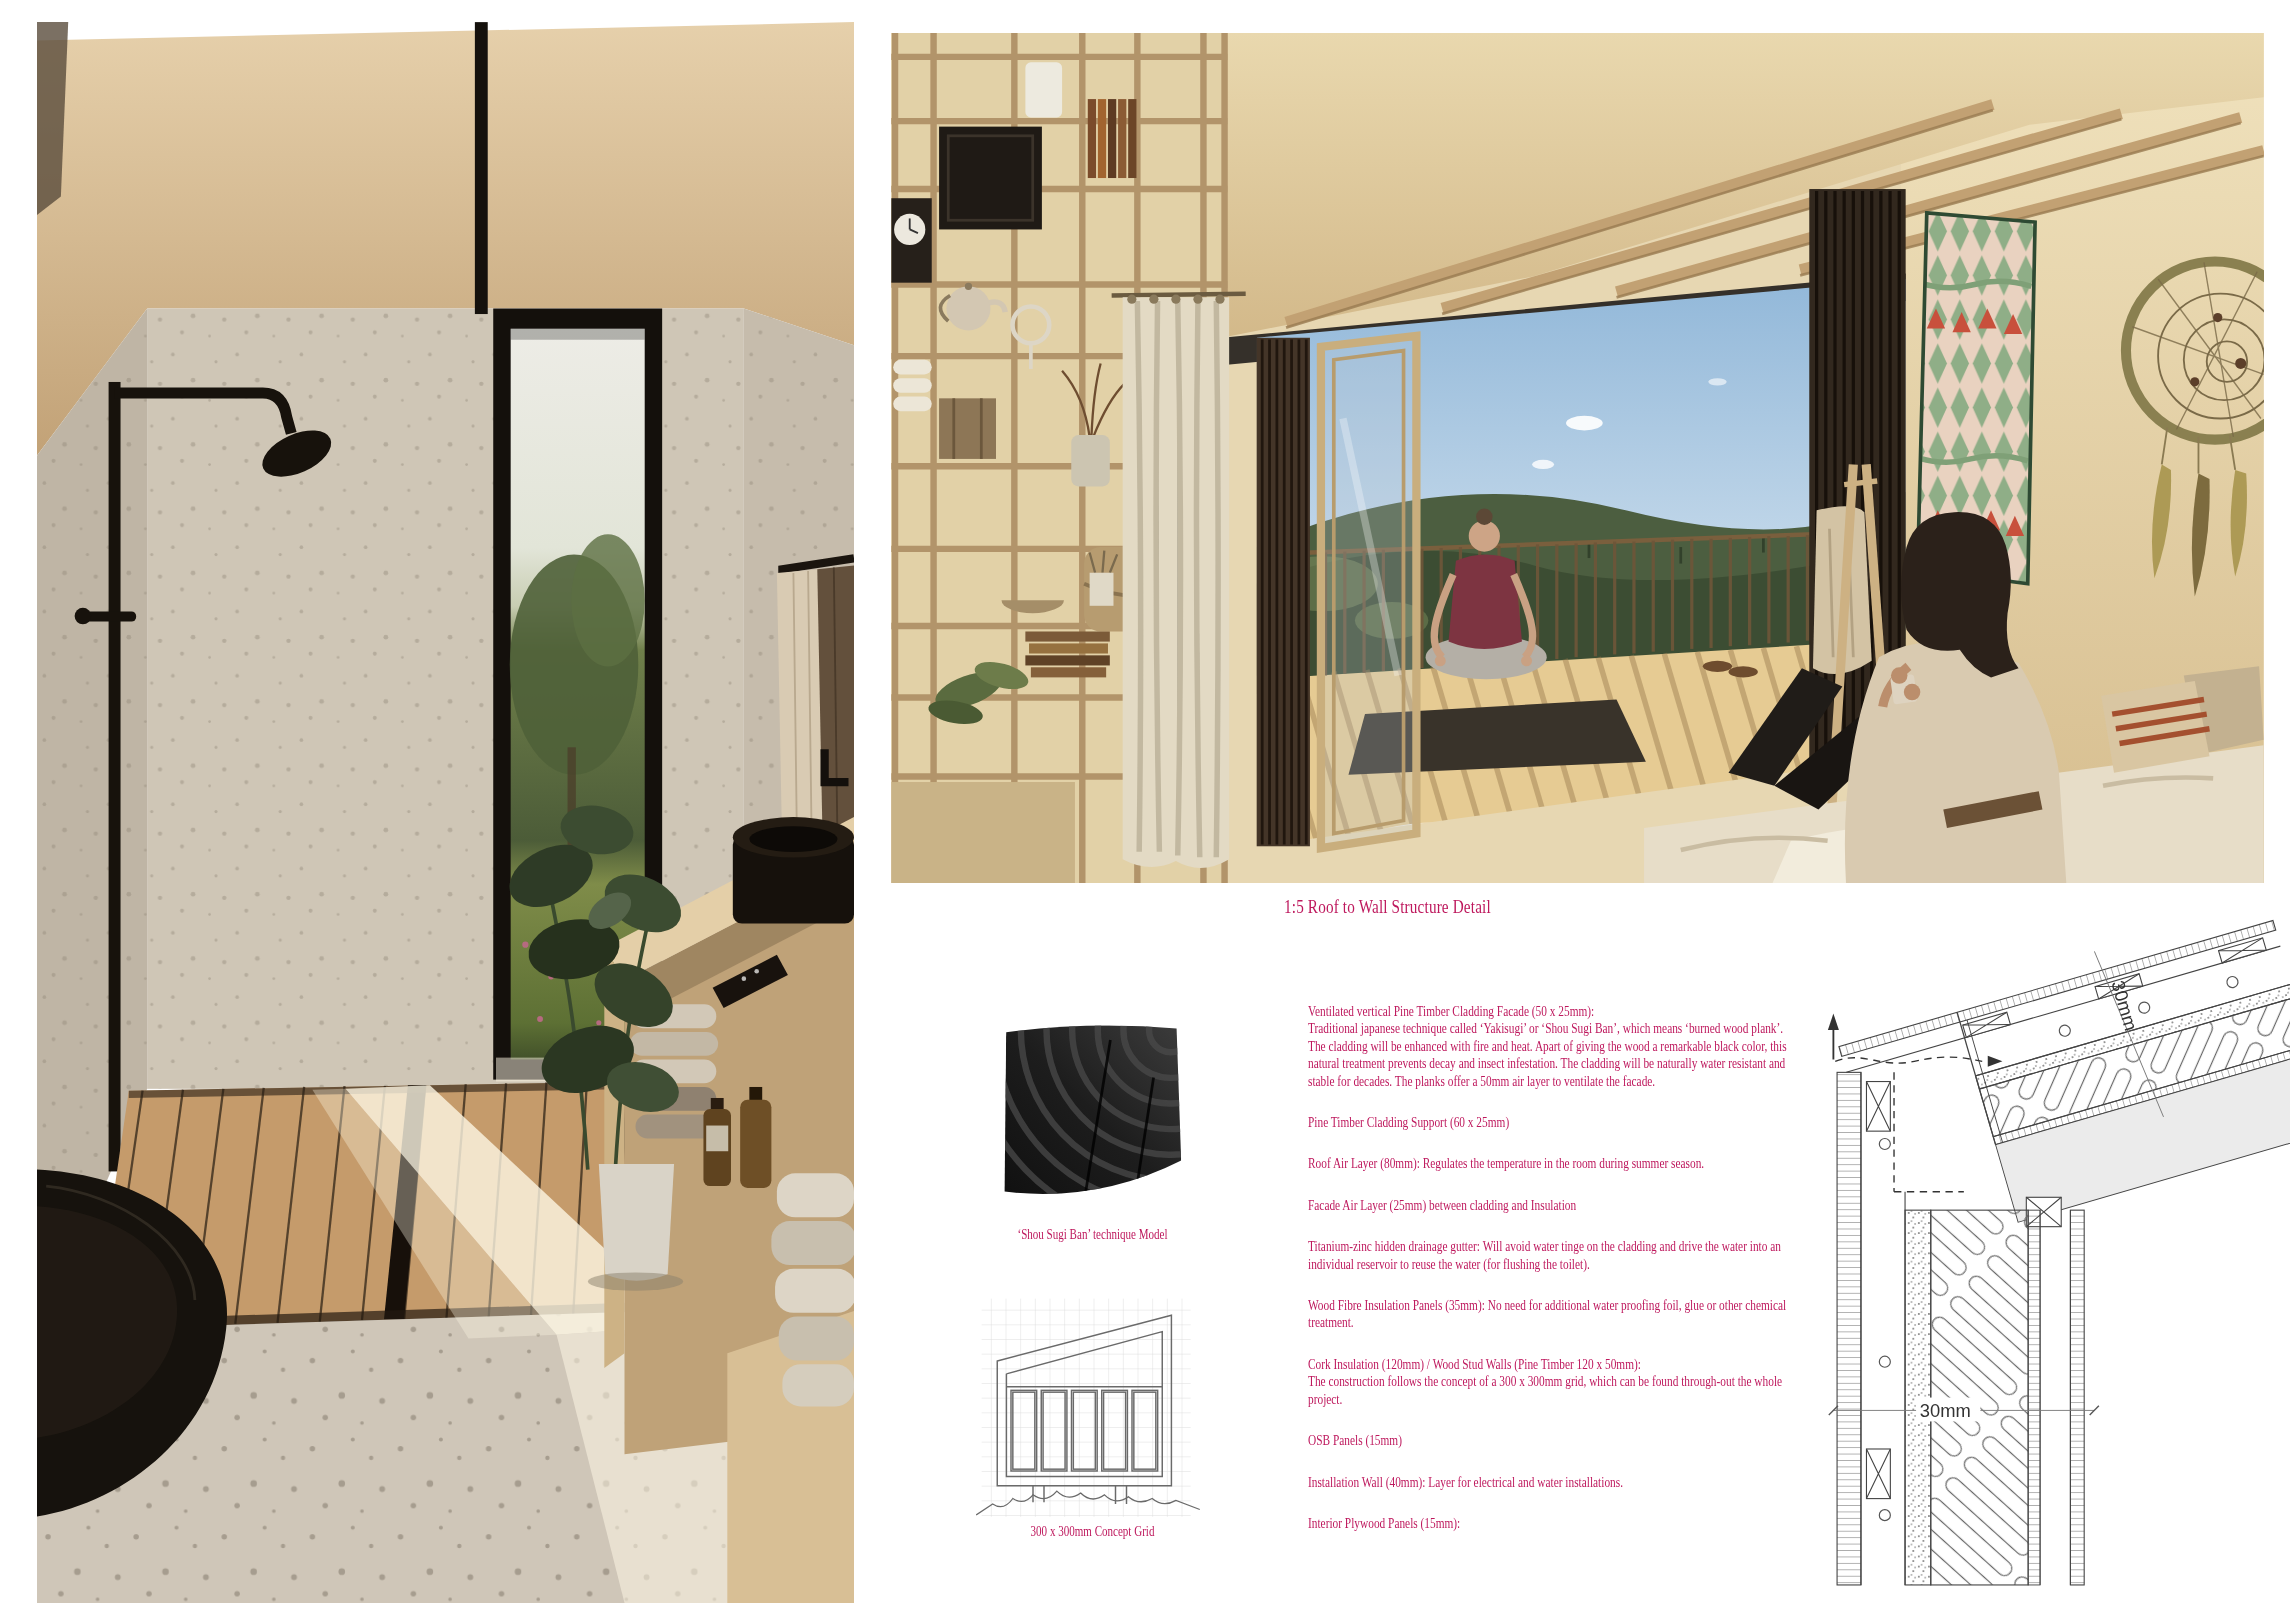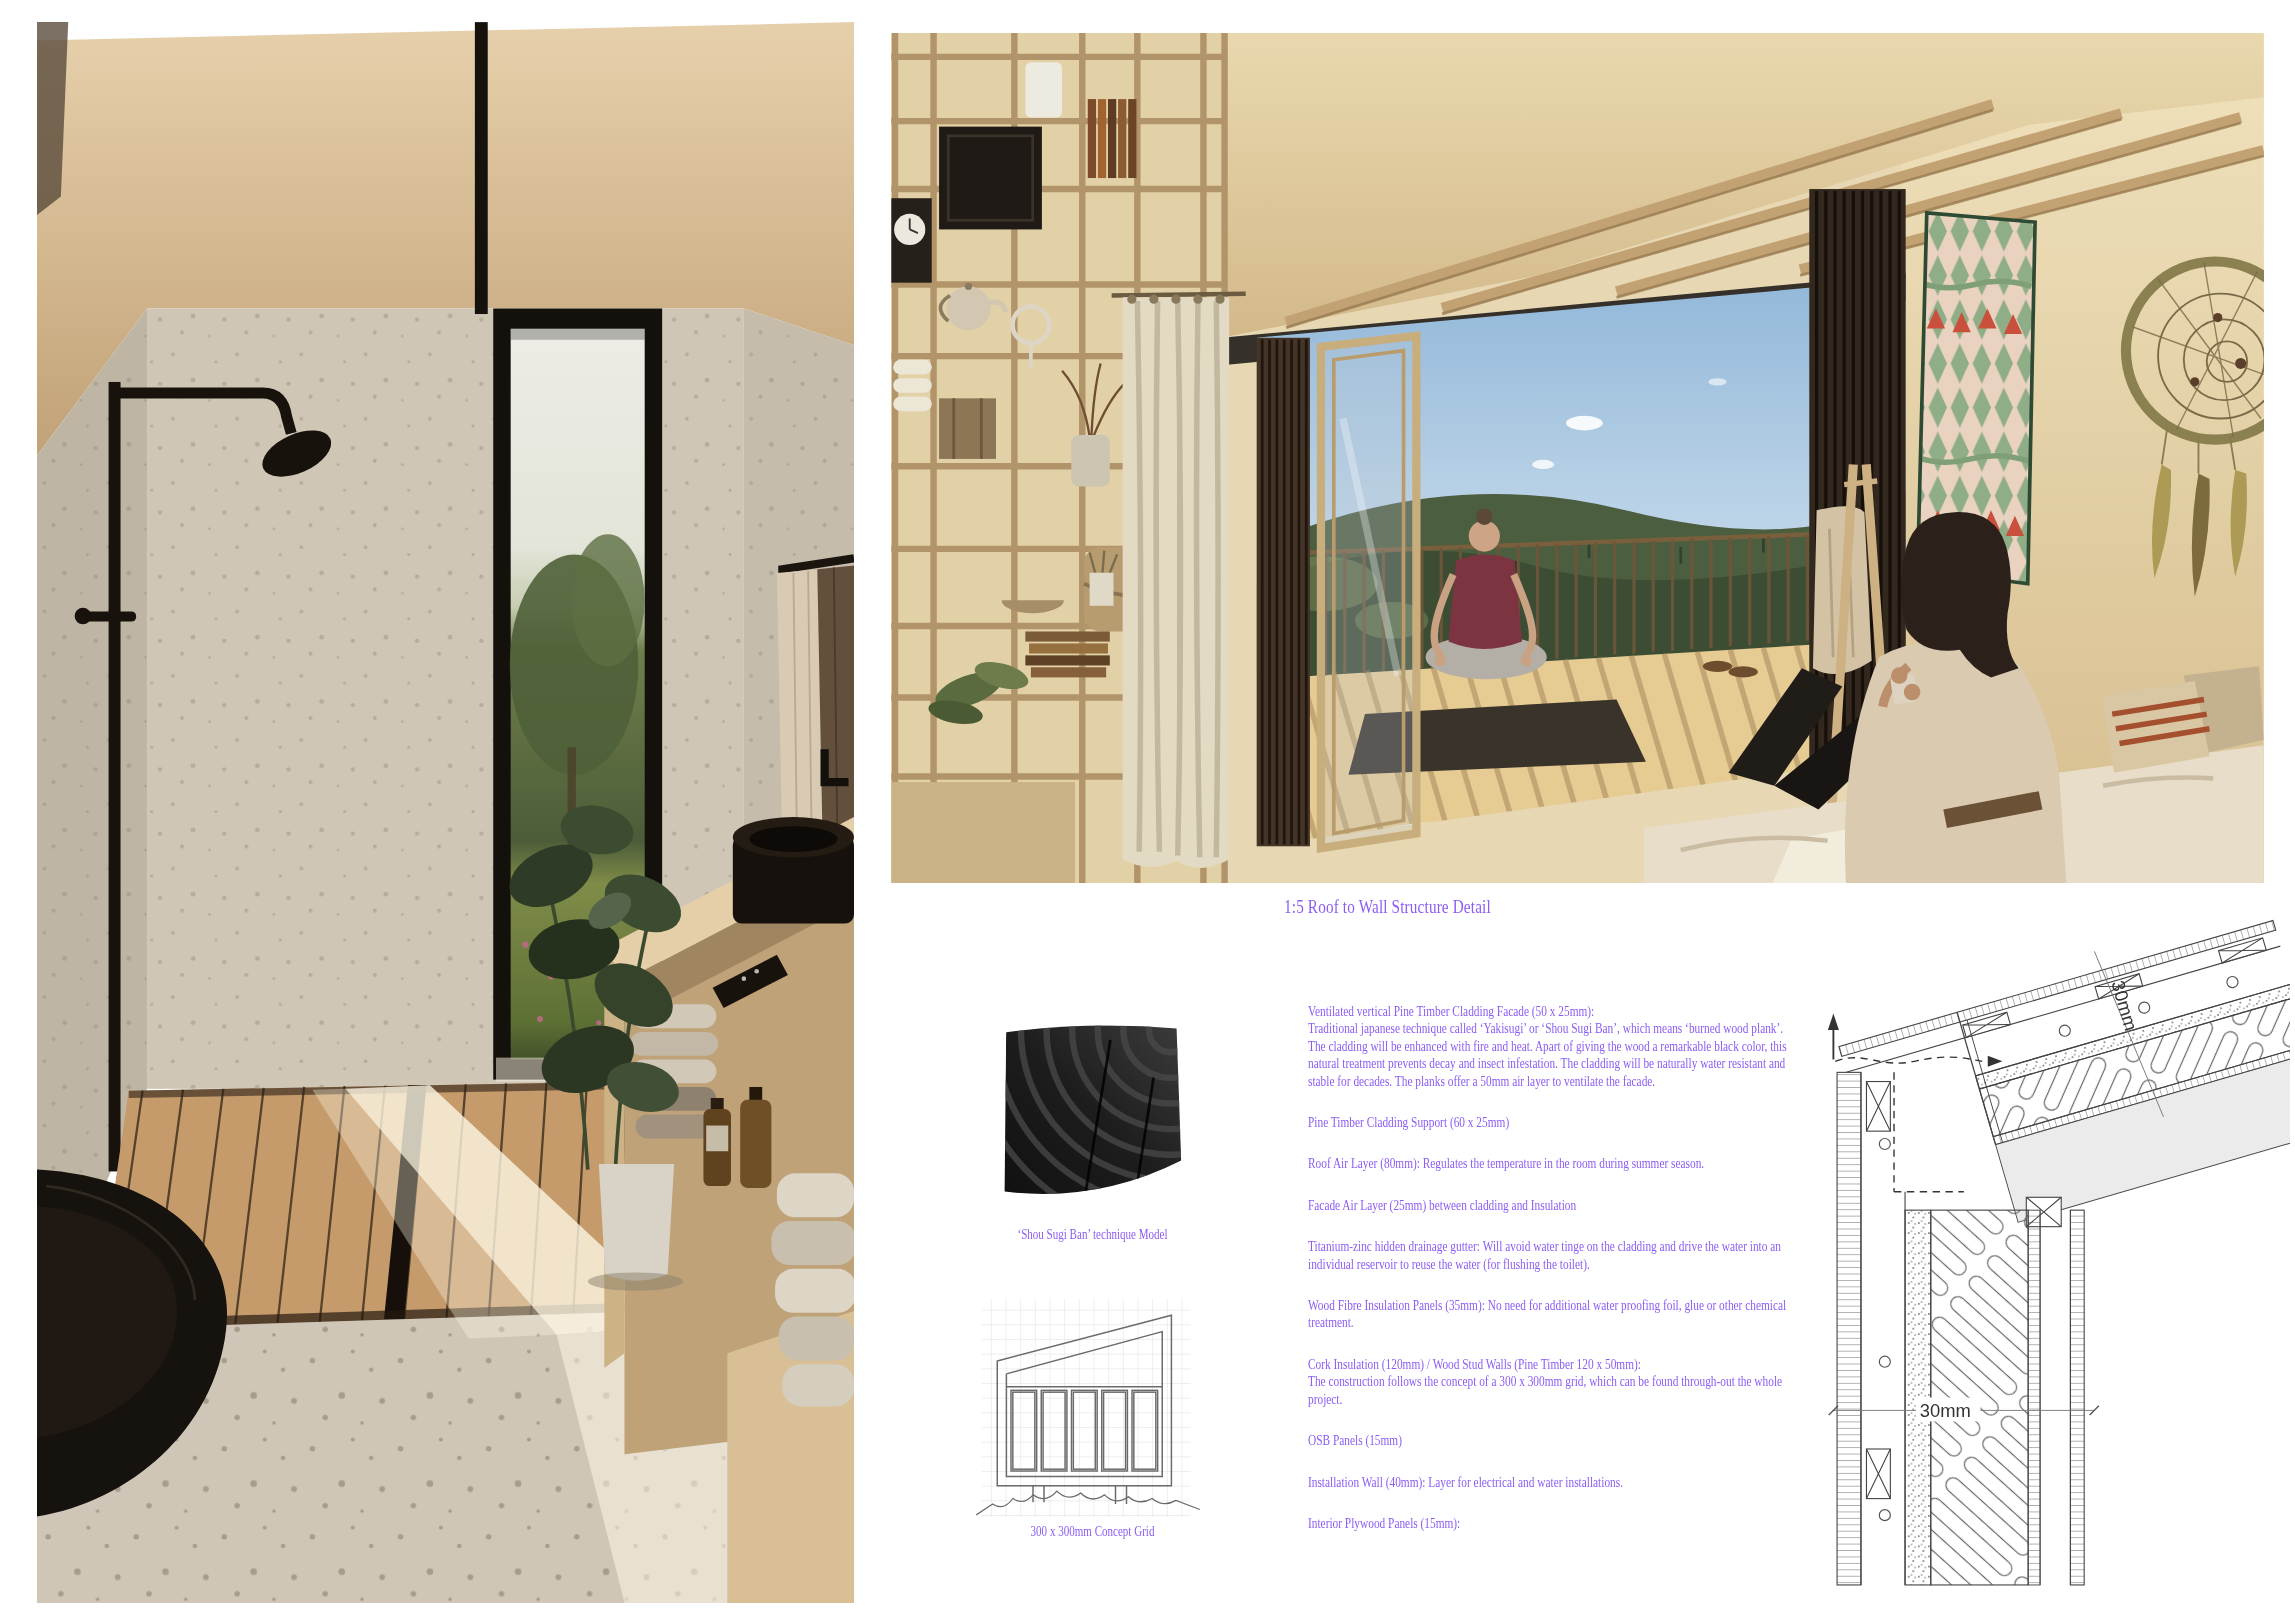--- a/index.html
+++ b/index.html
@@ -1,17 +1,17 @@
 <!DOCTYPE html>
 <html style="font-size:14.7px"><head>
 <meta charset="utf-8">
 <style>
   html,body{margin:0;padding:0;background:#e8e8e8;}
   .sheet{position:relative;width:2296px;height:1624px;background:#ffffff;overflow:hidden;
-         font-family:"Liberation Serif", serif;color:#8b5cf6;}
+         font-family:"Liberation Serif", serif;color:#be185d;}
   figure{margin:0;padding:0;position:absolute;}
   .photo{overflow:hidden;}
   .title{position:absolute;left:1284px;top:896px;font-size:19px;letter-spacing:0.2px;
          transform:scaleX(.8);transform-origin:0 0;white-space:nowrap;}
   .caption{position:absolute;width:275px;text-align:center;font-size:13.8px;
            transform:scaleX(.8);transform-origin:50% 0;}
   .cap-model{left:955px;top:1227px;}
   .cap-grid{left:955px;top:1524px;}
   .notes{position:absolute;left:1308px;top:1003px;width:606px;
          transform:scaleX(.8);transform-origin:0 0;}

